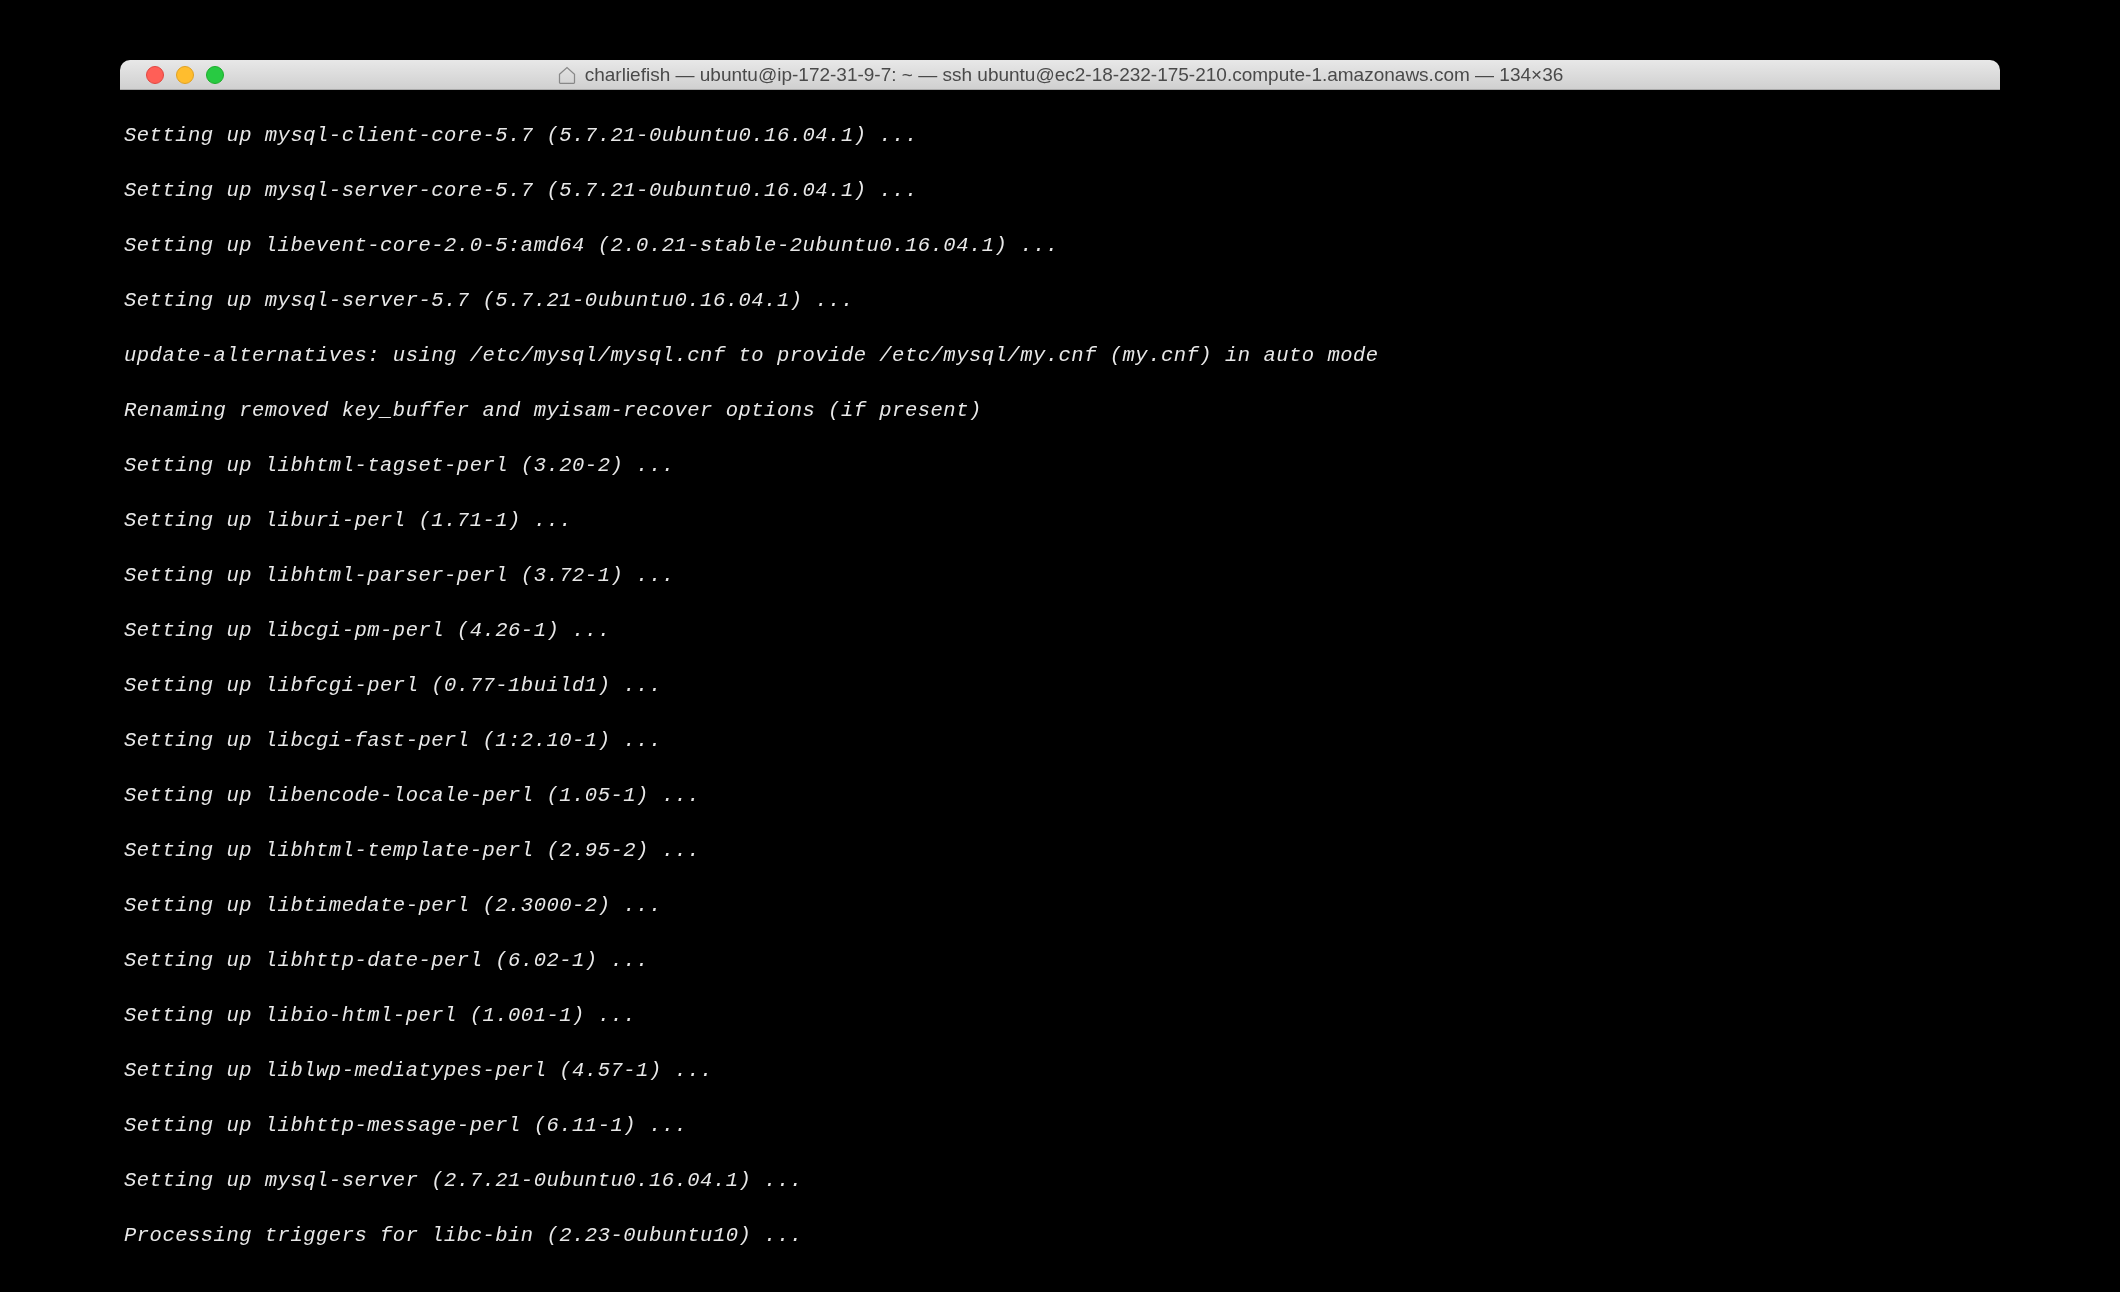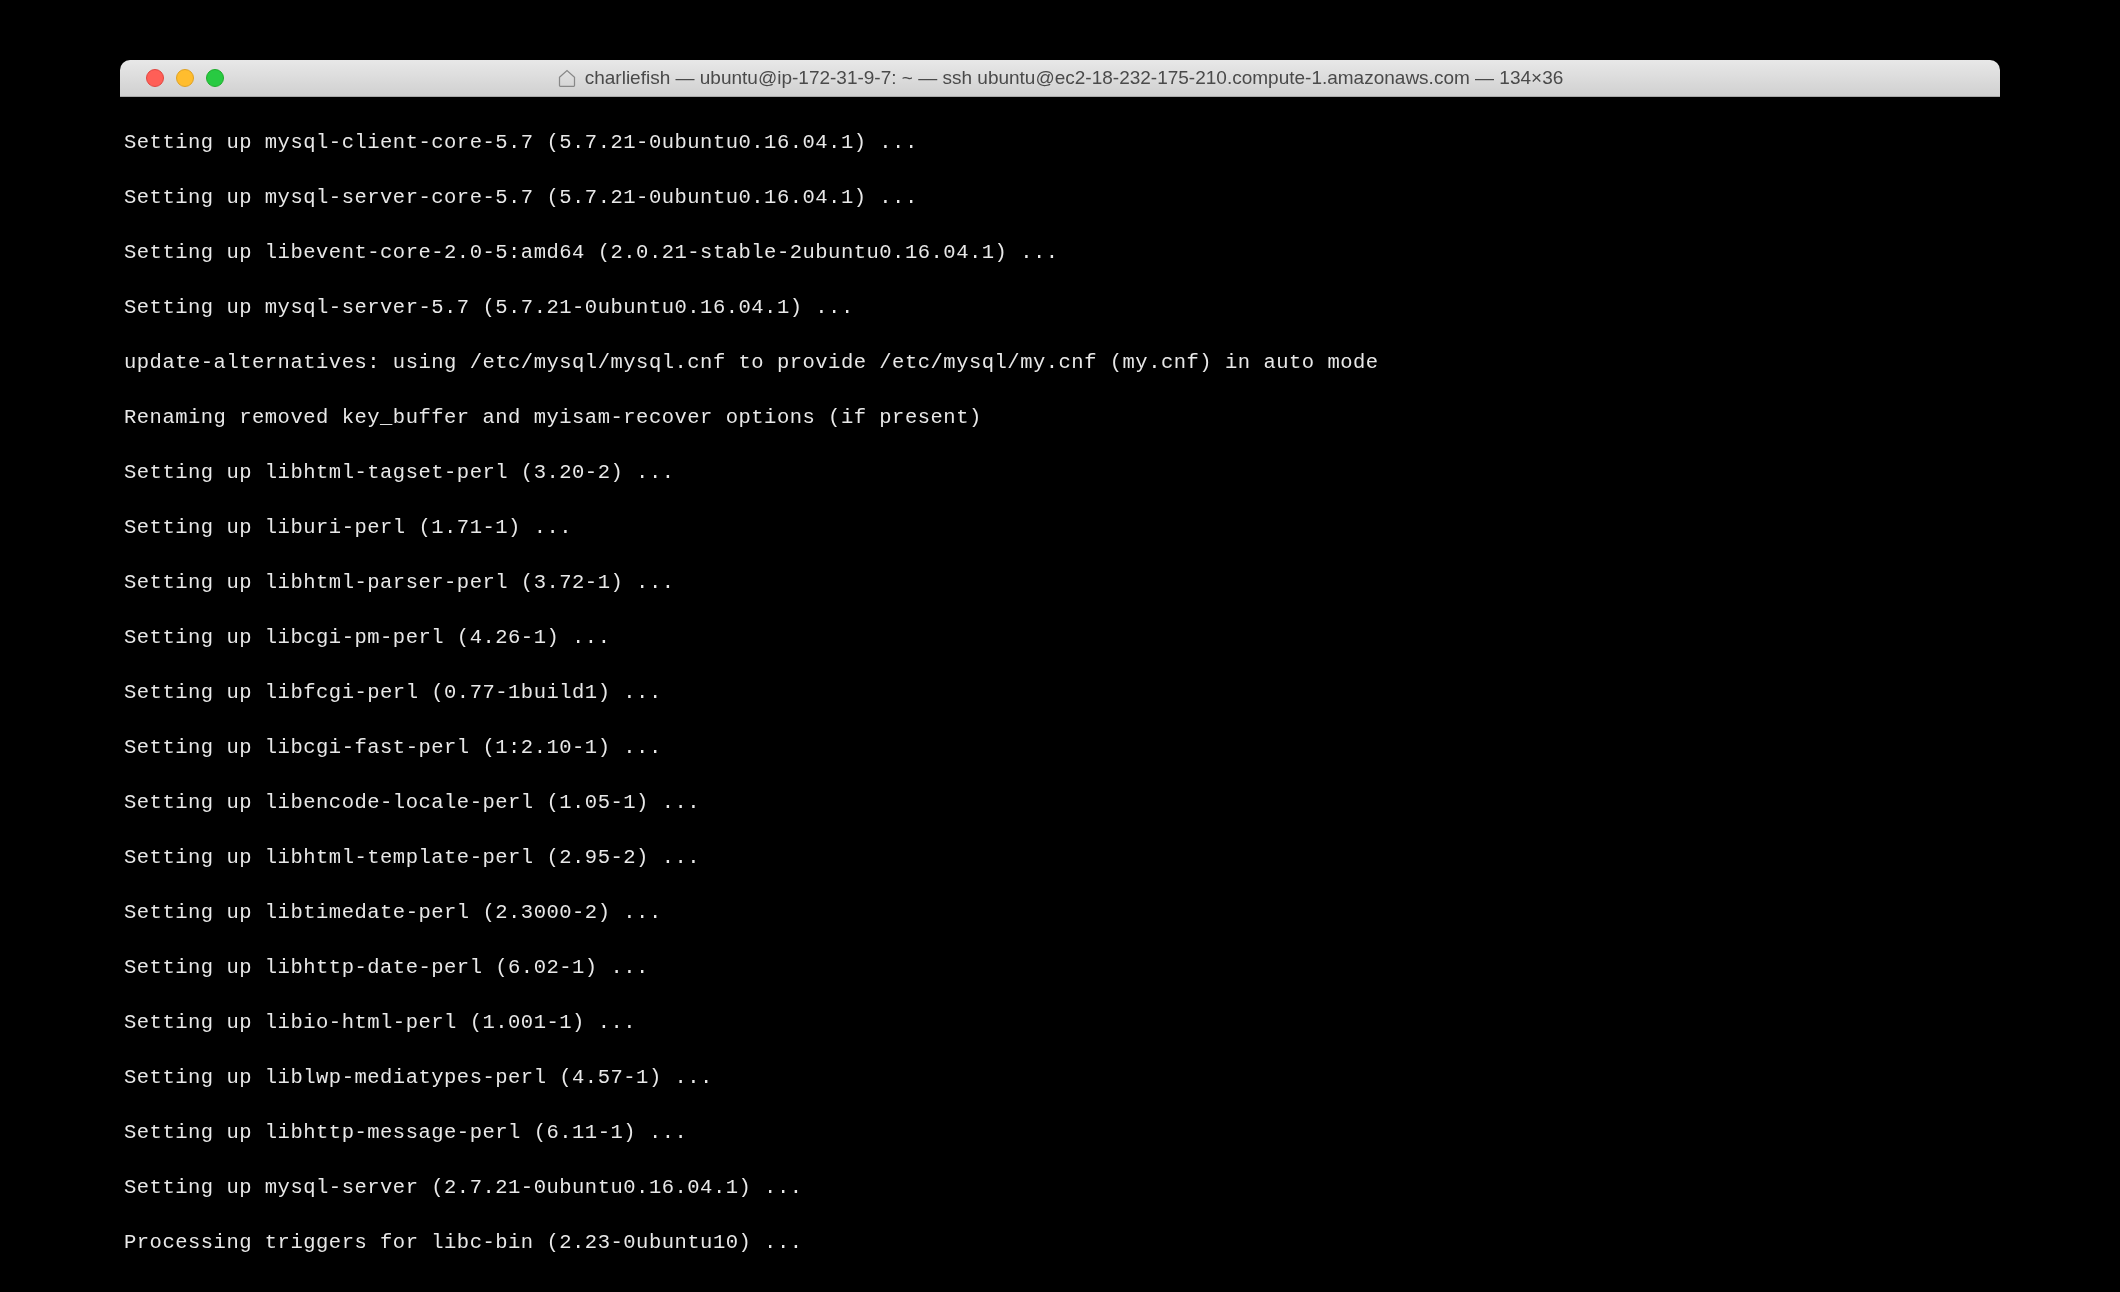--- a/index.html
+++ b/index.html
@@ -13,21 +13,21 @@
       padding-top: 60px;
     }
     .window {
       width: 1880px;
       background: #000;
       border-radius: 10px;
       overflow: hidden;
       box-shadow: 0 20px 60px rgba(0,0,0,0.5);
     }
     .titlebar {
-      height: 37px;
+      height: 30px;
       background: linear-gradient(to bottom, #e8e8e8, #d0d0d0);
       border-bottom: 1px solid #aaa;
       display: flex;
       align-items: center;
       padding: 0 26px;
       position: relative;
     }
     .traffic-lights {
       display: flex;
       gap: 12px;
@@ -65,21 +65,21 @@
     .terminal {
       background: #000;
       padding: 4px 4px 10px 4px;
       font-family: "Menlo", "Consolas", "Courier New", monospace;
       font-size: 20.5px;
       line-height: 27.5px;
       color: #e8e8e8;
       white-space: pre;
       letter-spacing: 0.5px;
     }
-    .line { display: block; }
+    .line { display: block; font-style: italic; }
   </style>
 </head>
 <body>
 
 <div class="window">
   <div class="titlebar">
     <div class="traffic-lights">
       <div class="light red"></div>
       <div class="light yellow"></div>
       <div class="light green"></div>

